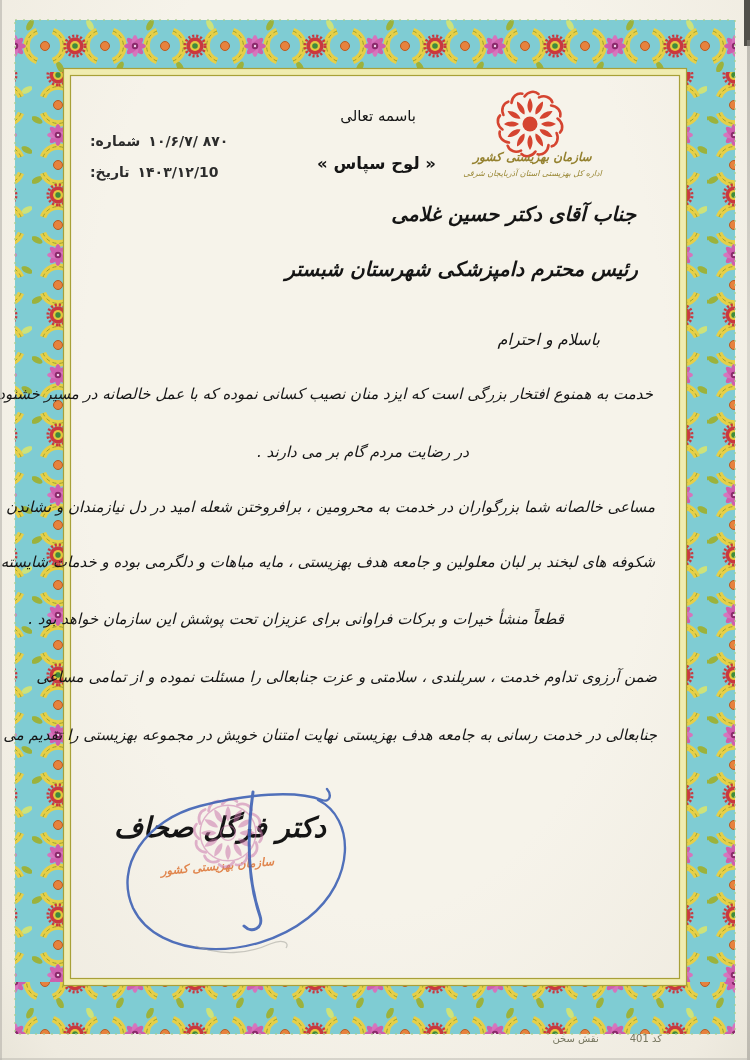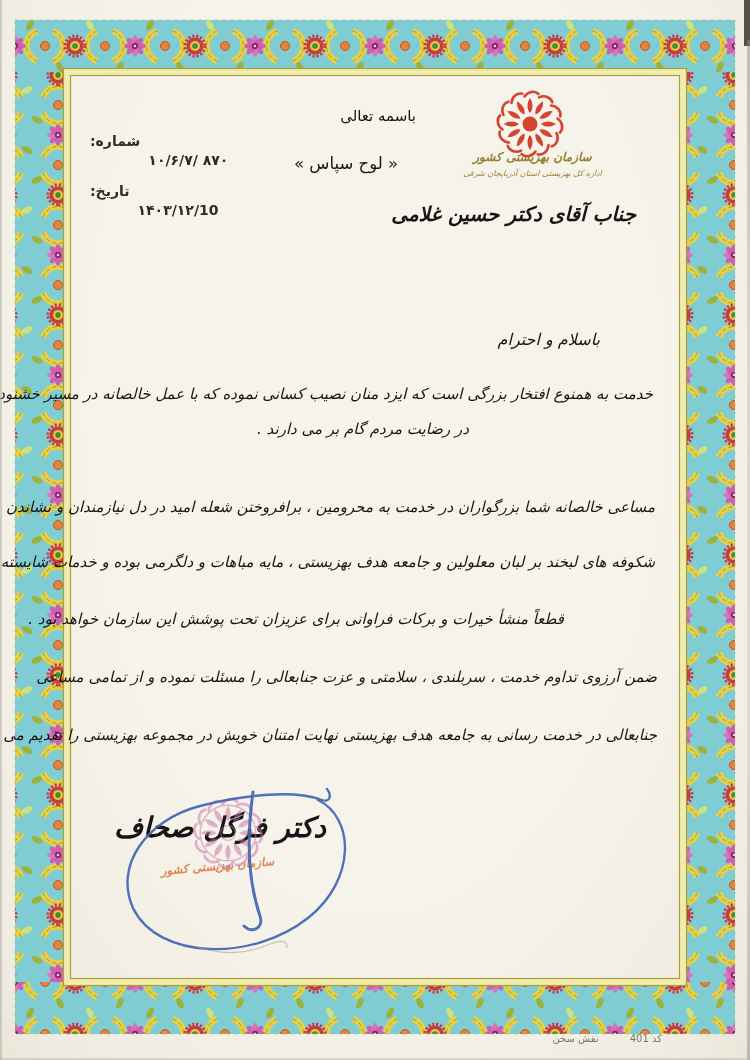--- a/index.html
+++ b/index.html
@@ -13,24 +13,24 @@
     color:#151515;
   }
   .abs{position:absolute;}
   .rtl{direction:rtl;unicode-bidi:isolate;}
   .nowrap{white-space:nowrap;}
   .callig{font-style:italic;}
   svg{display:block;}
 
   
   .bismillah{top:107px;left:256px;width:160px;text-align:right;font-size:15px;font-weight:normal;letter-spacing:.5px;}
-  .loh-title{top:154px;left:256px;width:180px;text-align:center;font-size:16.5px;font-weight:normal;letter-spacing:1px;}
+  .loh-title{top:154px;left:256px;width:180px;font-size:16.5px;font-weight:bold;letter-spacing:1px;}
   .refblock{top:126px;right:460px;width:200px;font-size:14px;line-height:31px;text-align:left;color:#2c2c2c;}
   .refrow{display:flex;flex-direction:row-reverse;justify-content:flex-start;gap:8px;font-weight:bold;}
-  .refrow .num{direction:ltr;unicode-bidi:isolate;margin-top:19px;}
+  .refrow .num{direction:ltr;unicode-bidi:isolate;}
   .org-line1{top:150px;left:440px;width:185px;text-align:center;font-size:12px;font-weight:bold;color:#94812f;}
   .org-line2{top:169px;left:445px;width:175px;text-align:center;font-size:8px;color:#9a8836;}
 
   
   .rcp1{top:202px;right:114px;font-size:20px;font-weight:bold;}
   .rcp2{top:257px;right:112px;font-size:20px;font-weight:bold;}
 
   
   .salut{top:330px;right:150px;font-size:16px;}
   .bodyline{font-size:15px;color:#161616;letter-spacing:0;}
@@ -169,24 +169,25 @@
       <span>شماره:</span>
       <span class="num">۱۰/۶/۷/ ۸۷۰</span>
     </div>
     <div class="refrow">
       <span>تاریخ:</span>
       <span class="num">۱۴۰۳/۱۲/10</span>
     </div>
   </div>
 
   <div class="abs rtl callig nowrap rcp1">جناب آقای دکتر حسین غلامی</div>
+  <div class="abs rtl callig nowrap rcp2">رئیس محترم دامپزشکی شهرستان شبستر</div>
 
   <div class="abs rtl callig nowrap salut">باسلام و احترام</div>
   <div class="abs rtl callig nowrap bodyline" style="top:385px;right:97px">خدمت به همنوع افتخار بزرگی است که ایزد منان نصیب کسانی نموده که با عمل خالصانه در مسیر خشنودی</div>
-  <div class="abs rtl callig nowrap bodyline" style="top:420px;right:281px">در رضایت مردم گام بر می دارند .</div>
+  <div class="abs rtl callig nowrap bodyline" style="top:443px;right:281px">در رضایت مردم گام بر می دارند .</div>
   <div class="abs rtl callig nowrap bodyline" style="top:498px;right:95px">مساعی خالصانه شما بزرگواران در خدمت به محرومین ، برافروختن شعله امید در دل نیازمندان و نشاندن</div>
   <div class="abs rtl callig nowrap bodyline" style="top:553px;right:95px">شکوفه های لبخند بر لبان معلولین و جامعه هدف بهزیستی ، مایه مباهات و دلگرمی بوده و خدمات شایسته و پرمهر شما</div>
   <div class="abs rtl callig nowrap bodyline" style="top:610px;right:186px">قطعاً منشأ خیرات و برکات فراوانی برای عزیزان تحت پوشش این سازمان خواهد بود .</div>
   <div class="abs rtl callig nowrap bodyline" style="top:668px;right:93px">ضمن آرزوی تداوم خدمت ، سربلندی ، سلامتی و عزت جنابعالی را مسئلت نموده و از تمامی مساعی</div>
   <div class="abs rtl callig nowrap bodyline" style="top:726px;right:93px">جنابعالی در خدمت رسانی به جامعه هدف بهزیستی نهایت امتنان خویش در مجموعه بهزیستی را تقدیم می نمایم .</div>
 
   <div class="abs rtl callig nowrap sig-name">دکتر فرگل صحاف</div>
   <div class="abs rtl callig stamp-text nowrap">سازمان بهزیستی کشور</div>
 
   <svg class="abs" width="750" height="1060" viewBox="0 0 750 1060" style="top:0;left:0;pointer-events:none">

